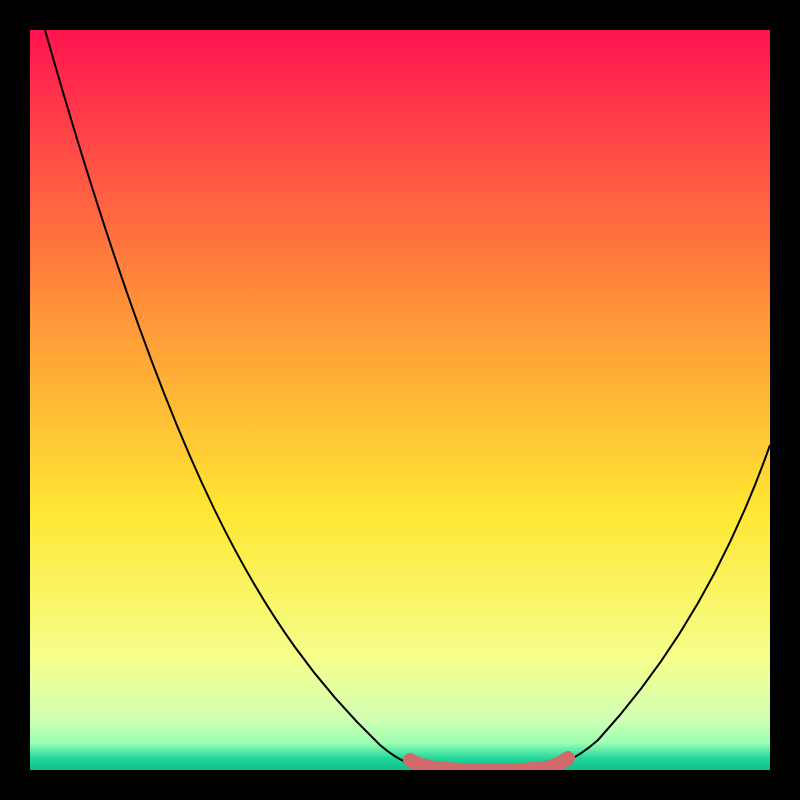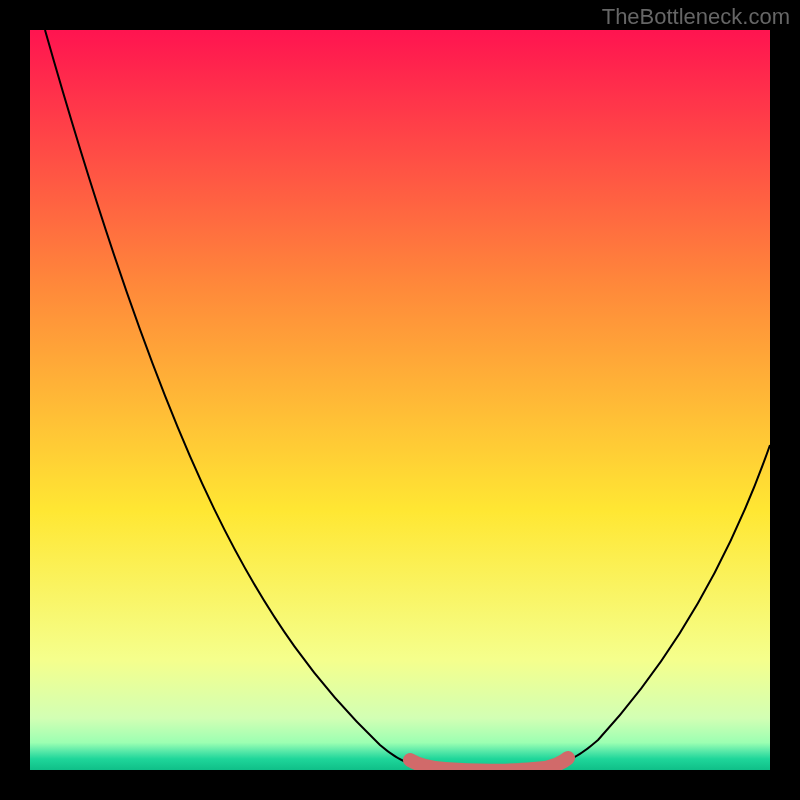--- a/index.html
+++ b/index.html
@@ -28,21 +28,20 @@
   svg {
     position: absolute;
     left: 0;
     top: 0;
   }
 </style>
 </head>
 <body>
 
 <div class="container">
-  <div class="watermark">TheBottleneck.com</div>
   <svg id="chart-svg" width="800" height="800" viewBox="0 0 800 800">
     <defs>
       <linearGradient id="bg-grad" x1="0" y1="0" x2="0" y2="1">
           <stop offset="0%" stop-color="#ff1450"></stop>
           <stop offset="35%" stop-color="#ff8a3a"></stop>
           <stop offset="65%" stop-color="#ffe733"></stop>
           <stop offset="85%" stop-color="#f5ff8c"></stop>
           <stop offset="93%" stop-color="#d2ffb4"></stop>
           <stop offset="96.3%" stop-color="#9cffb2"></stop>
           <stop offset="97.5%" stop-color="#56e8a8"></stop>

